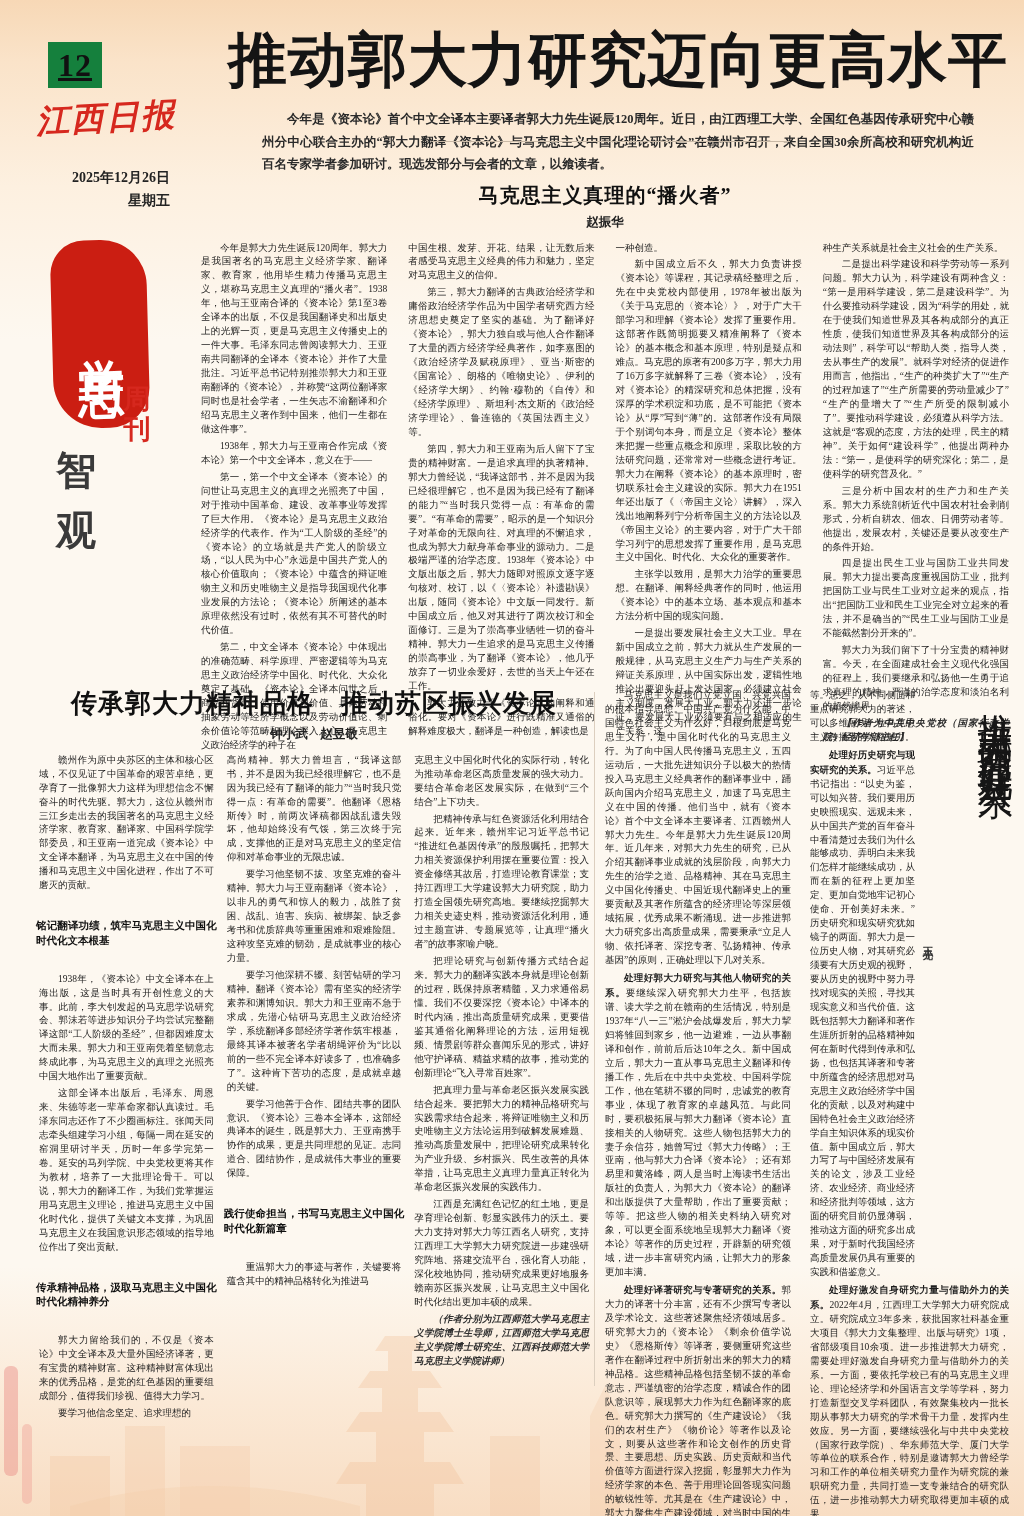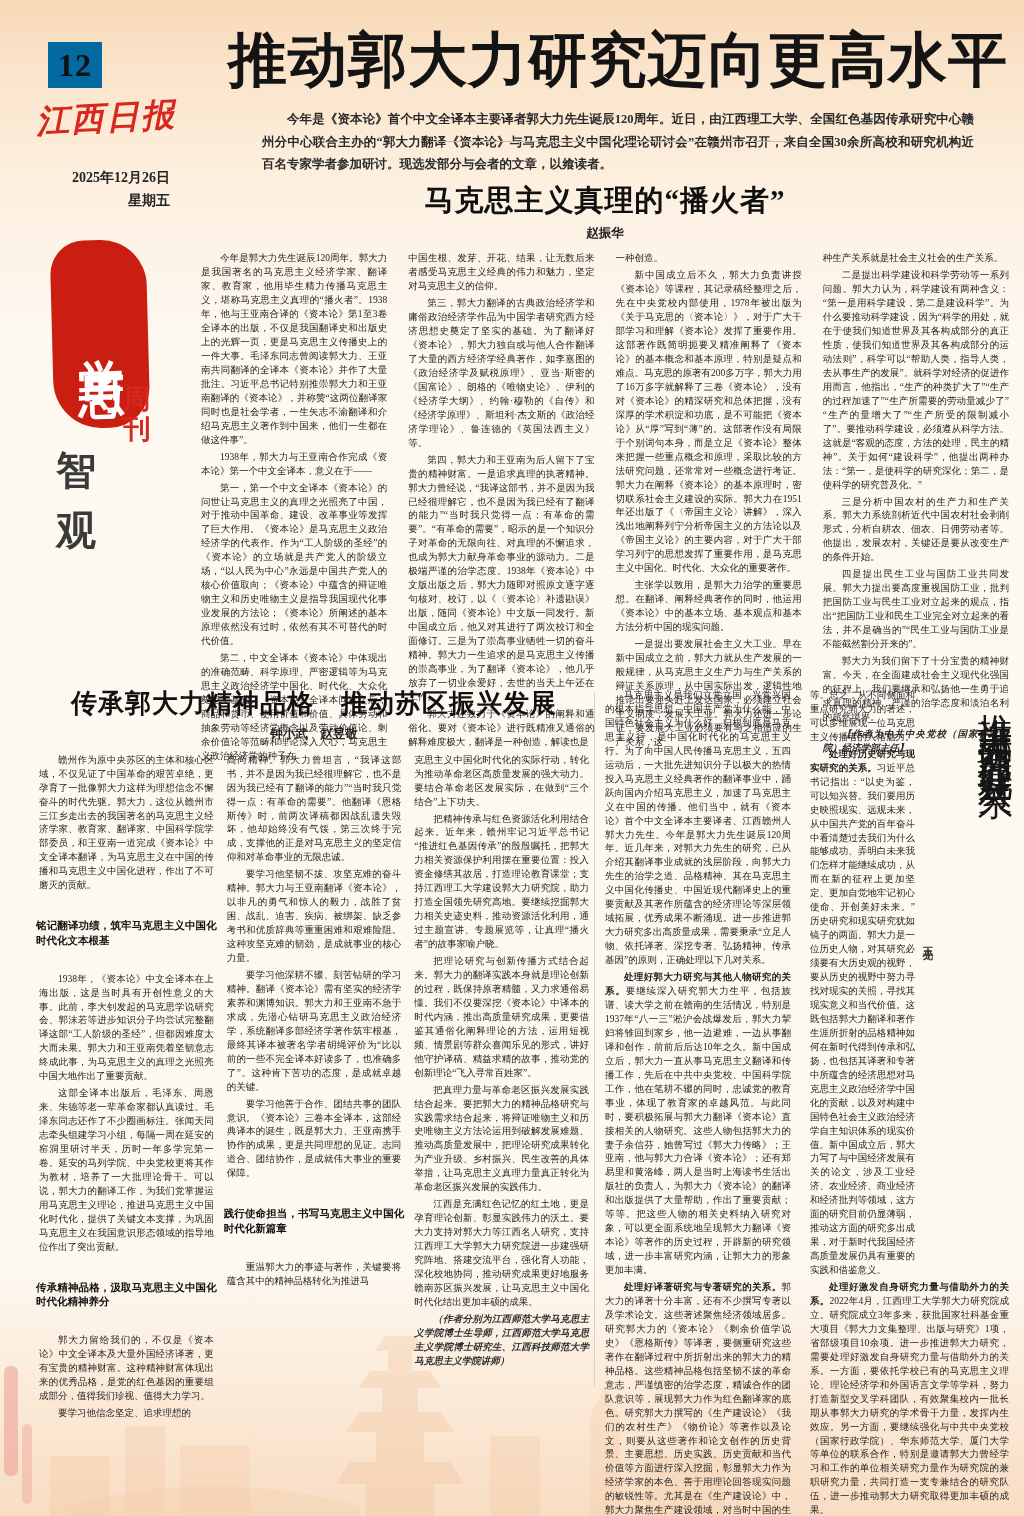--- a/index.html
+++ b/index.html
@@ -9,22 +9,22 @@
     font-family:"Liberation Serif","DejaVu Serif",serif;
     color:#1b1b1b;
   }
   .bg-top{position:absolute;left:0;top:0;width:1024px;height:340px;
     background:linear-gradient(180deg,#f7d8b6 0%,#fae3c9 18%,#fdf0e0 55%,rgba(253,244,232,0) 100%);}
   .bg-bottom{position:absolute;left:0;bottom:0;width:1024px;height:250px;
     background:linear-gradient(0deg,#f8ddc3 0%,#fbe9d6 45%,rgba(251,233,214,0) 100%);}
   .skyline{position:absolute;left:30px;bottom:0;opacity:.55;}
   
   .pagenum{position:absolute;left:48px;top:42px;width:54px;height:46px;
-    background:#0369a1;color:#111;font:bold 32px/46px "Liberation Serif",serif;
-    text-align:center;letter-spacing:1px;}
+    background:#15803d;color:#111;font:bold 32px/46px "Liberation Serif",serif;
+    text-align:center;letter-spacing:1px;text-decoration:underline;}
   .paper-logo{position:absolute;left:36px;top:102px;color:#d6281e;
     font:bold italic 33px/1 "Liberation Serif",serif;transform:rotate(-3deg);letter-spacing:2px;}
   .date-block{position:absolute;left:40px;top:166px;width:130px;text-align:right;
     font:600 14px/23px "Liberation Serif",serif;color:#232323;}
   .seal{position:absolute;left:52px;top:240px;width:96px;height:188px;background:#cb1e12;
     border-radius:34px 46px 40px 48px;transform:rotate(-1.5deg);
     display:flex;align-items:center;justify-content:center;}
   .seal-text{writing-mode:vertical-rl;color:#fff;font:bold 46px/1 "Liberation Serif",serif;
     letter-spacing:8px;}
   .zhoukan{position:absolute;left:122px;top:384px;color:#d6281e;
@@ -44,25 +44,25 @@
   .art-author{text-align:center;font:bold 12.5px/1 "Liberation Sans",sans-serif;
     color:#222;margin:9px 0 10px;}
   .cols{display:flex;gap:15px;}
   .col{flex:1;min-width:0;}
   .col p{margin:3px;font-size:9.5px;line-height:1.47;text-align:justify;color:#1c1c1c;}
   .col .b-p{text-indent:2em;}
   .col .b-c{text-indent:0;}
   .col .b-sub{font-family:"Liberation Sans",sans-serif;font-weight:bold;font-size:10.5px;
     line-height:1.4;color:#0e0e0e;margin:25px 0;text-indent:0;}
   .col .b-pl{text-indent:2em;}
-  .col .b-pl b{font-family:Liberation Serif, serif;}
+  .col .b-pl b{font-family:Liberation Sans, sans-serif;}
   .col .b-note{font-style:italic;font-weight:600;color:#2f2f2f;text-indent:2em;margin-top:2px;}
   
   .article1{position:absolute;left:198px;top:183px;width:814px;}
-  .article1 .art-title{font-size:29px;}
+  .article1 .art-title{font-size:20px;}
   .article2{position:absolute;left:36px;top:688px;width:556px;}
   .article2 .art-title{font-size:26px;}
   .article2 .cols{gap:7px;}
   .article3{position:absolute;left:602px;top:686px;width:410px;}
   .article3 .cols{gap:13px;}
   .article3 .colA{flex:0 0 192px;}
   .article3 .colB{flex:1;}
   .vtitle-box{float:right;width:90px;height:578px;margin-left:7px;position:relative;}
   .vtitle{position:absolute;right:0;top:0;height:578px;writing-mode:vertical-rl;
     font:500 35px/1 "Liberation Serif",serif;letter-spacing:5px;color:#161616;}

